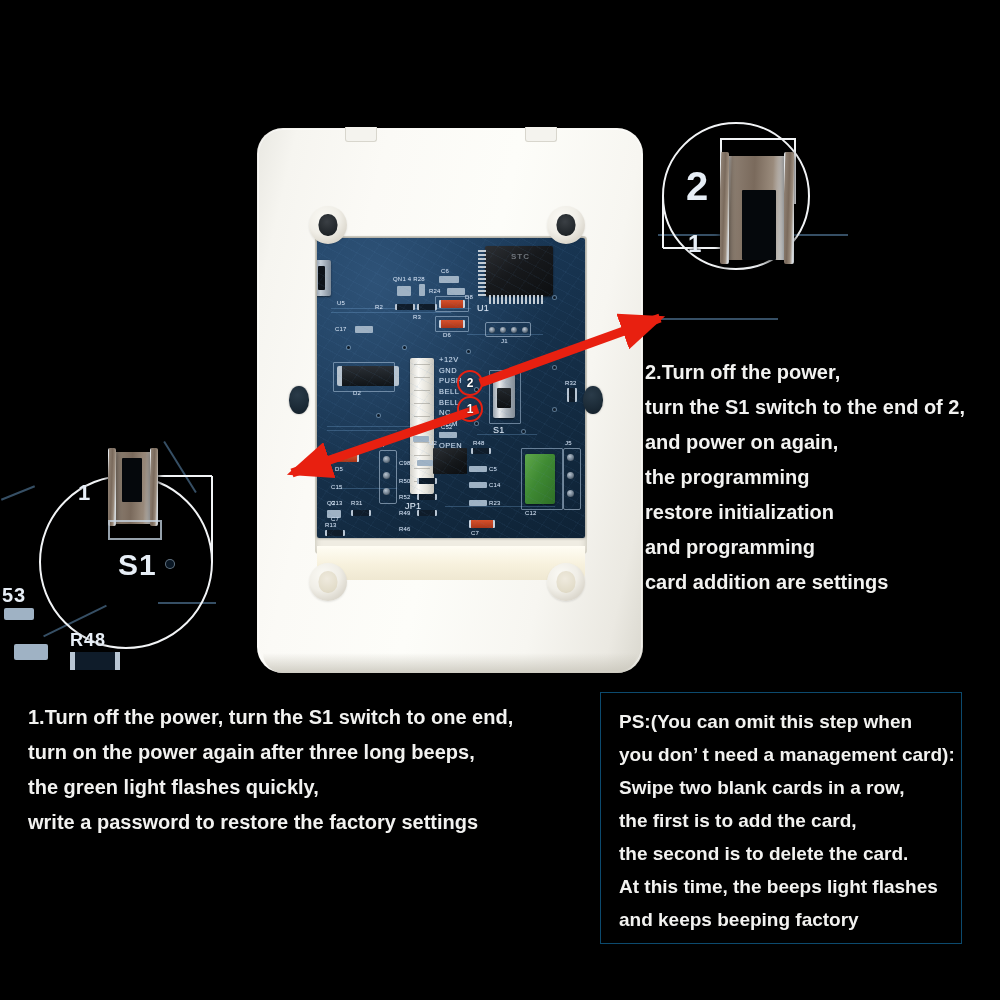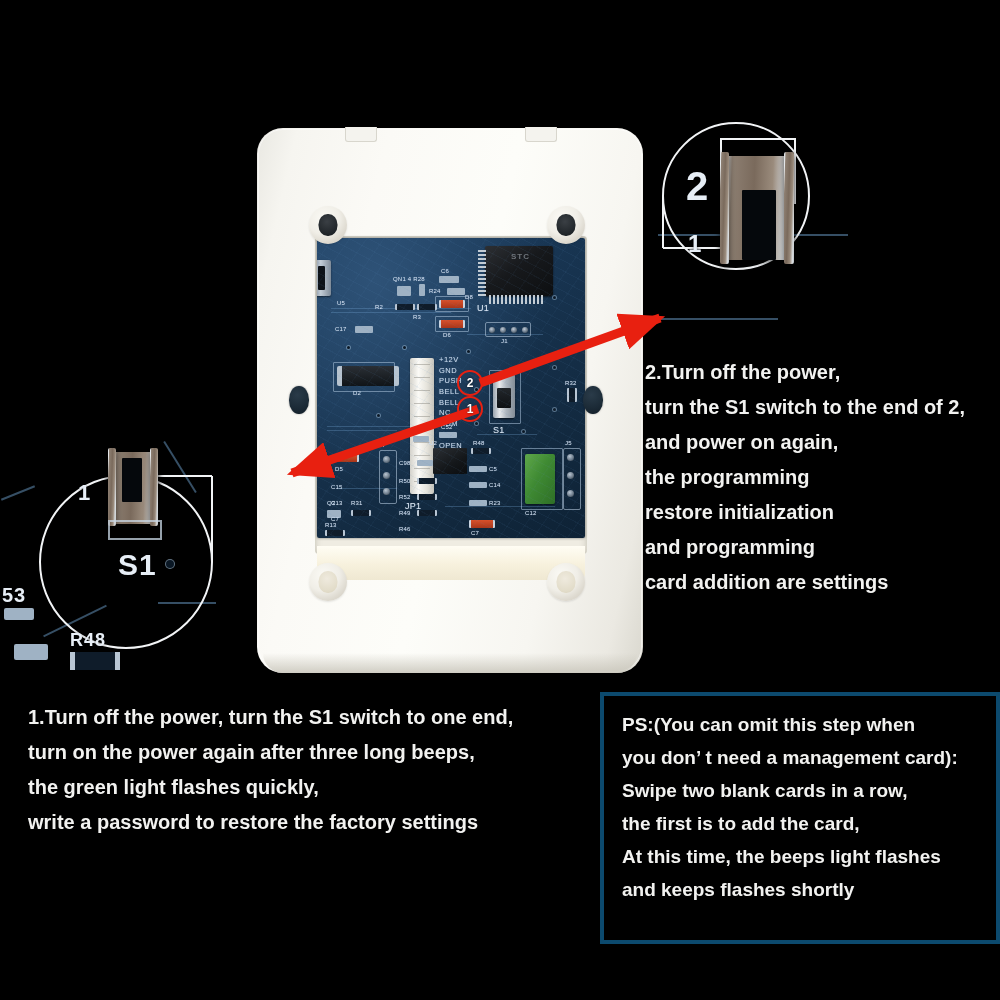--- a/index.html
+++ b/index.html
@@ -418,22 +418,22 @@
     font-size: 20px;
     line-height: 35px;
     white-space: nowrap;
   }
   #step2-text { left: 645px; top: 355px; }
   #step1-text { left: 28px;  top: 700px; }
 
   #ps-box {
     position: absolute;
     left: 600px; top: 692px;
-    width: 400px; height: 252px;
-    border: 4px solid #0c4a6e;
+    width: 362px; height: 252px;
+    border: 1px solid #0c4a6e;
     background: #000000;
     box-sizing: border-box;
   }
   #ps-text {
     position: absolute;
     left: 18px; top: 12px;
     color: #f2f2f0;
     font-family: "Liberation Sans", sans-serif;
     font-weight: bold;
     font-size: 19px;
@@ -734,18 +734,19 @@
     <span class="line">the green light flashes quickly,</span>
     <span class="line">write a password to restore the factory settings</span>
   </div>
 
   <div id="ps-box">
     <div id="ps-text">
       <span class="line">PS:(You can omit this step when</span>
       <span class="line">you don’ t need a management card):</span>
       <span class="line">Swipe two blank cards in a row,</span>
       <span class="line">the first is to add the card,</span>
+      <span class="line">the second is to delete the card.</span>
       <span class="line">At this time, the beeps light flashes</span>
-      <span class="line">and keeps flashes shortly</span>
+      <span class="line">and keeps beeping factory</span>
     </div>
   </div>
 
 </div>
 
 </body></html>

